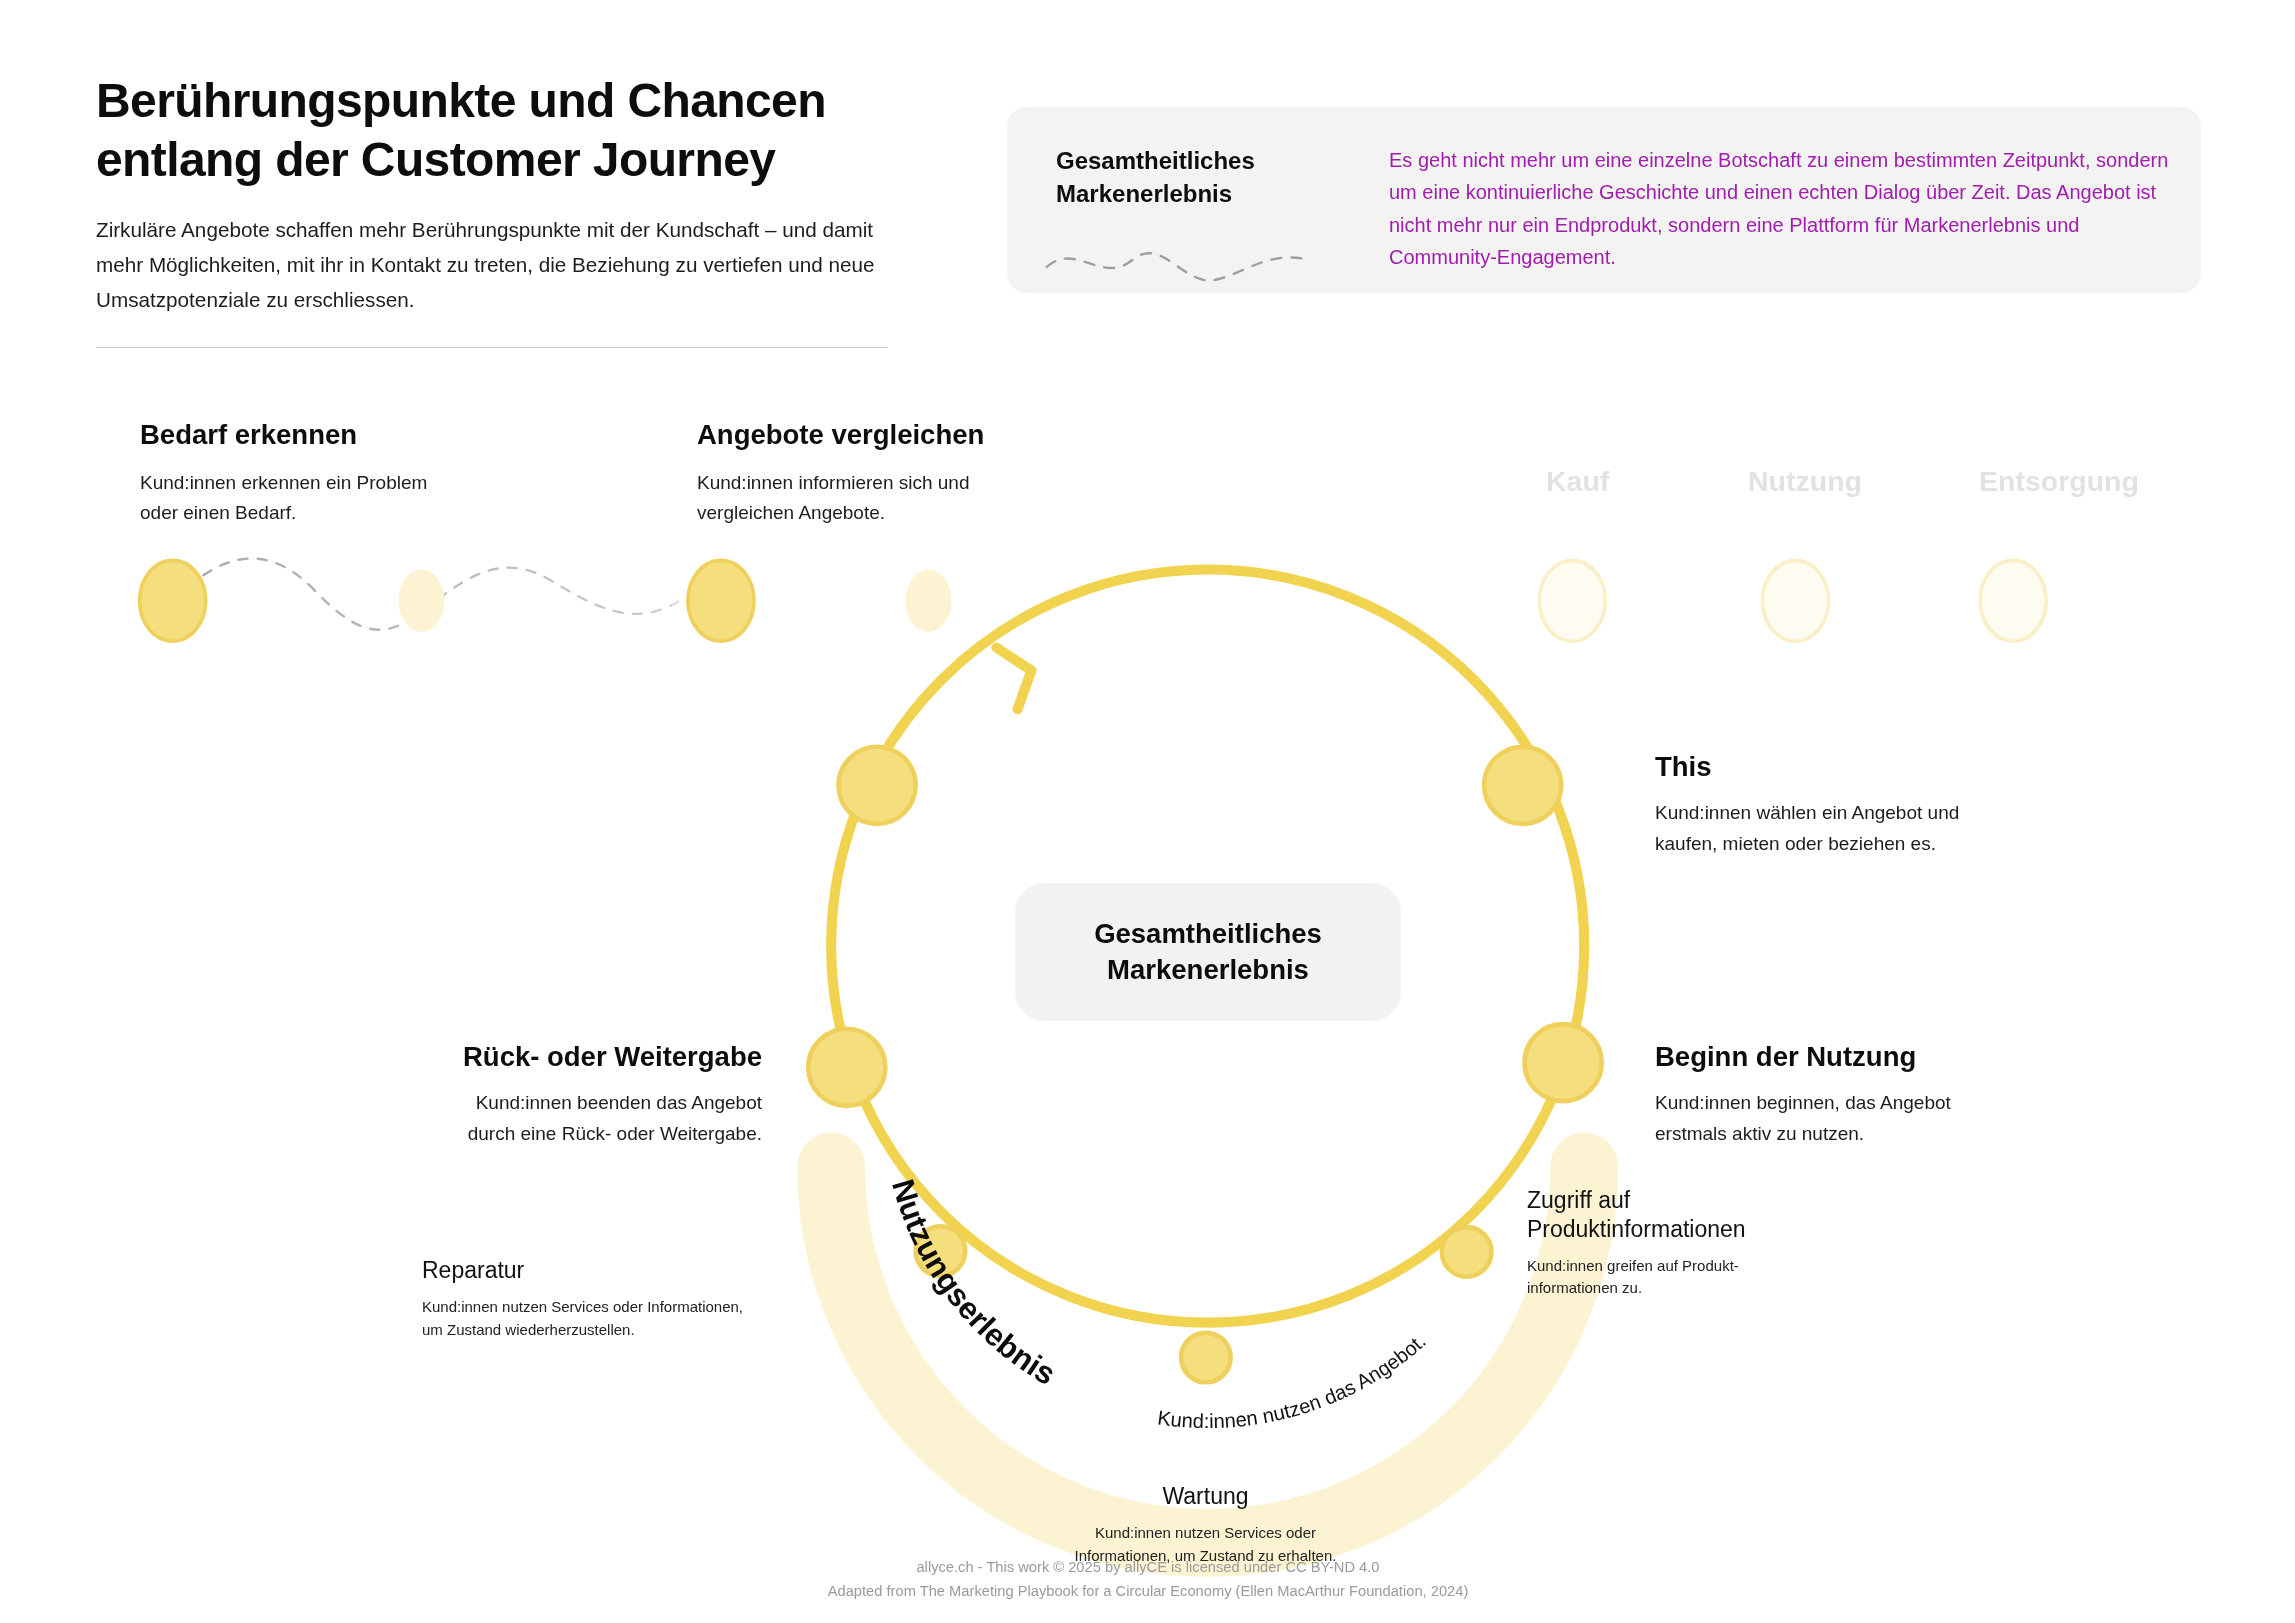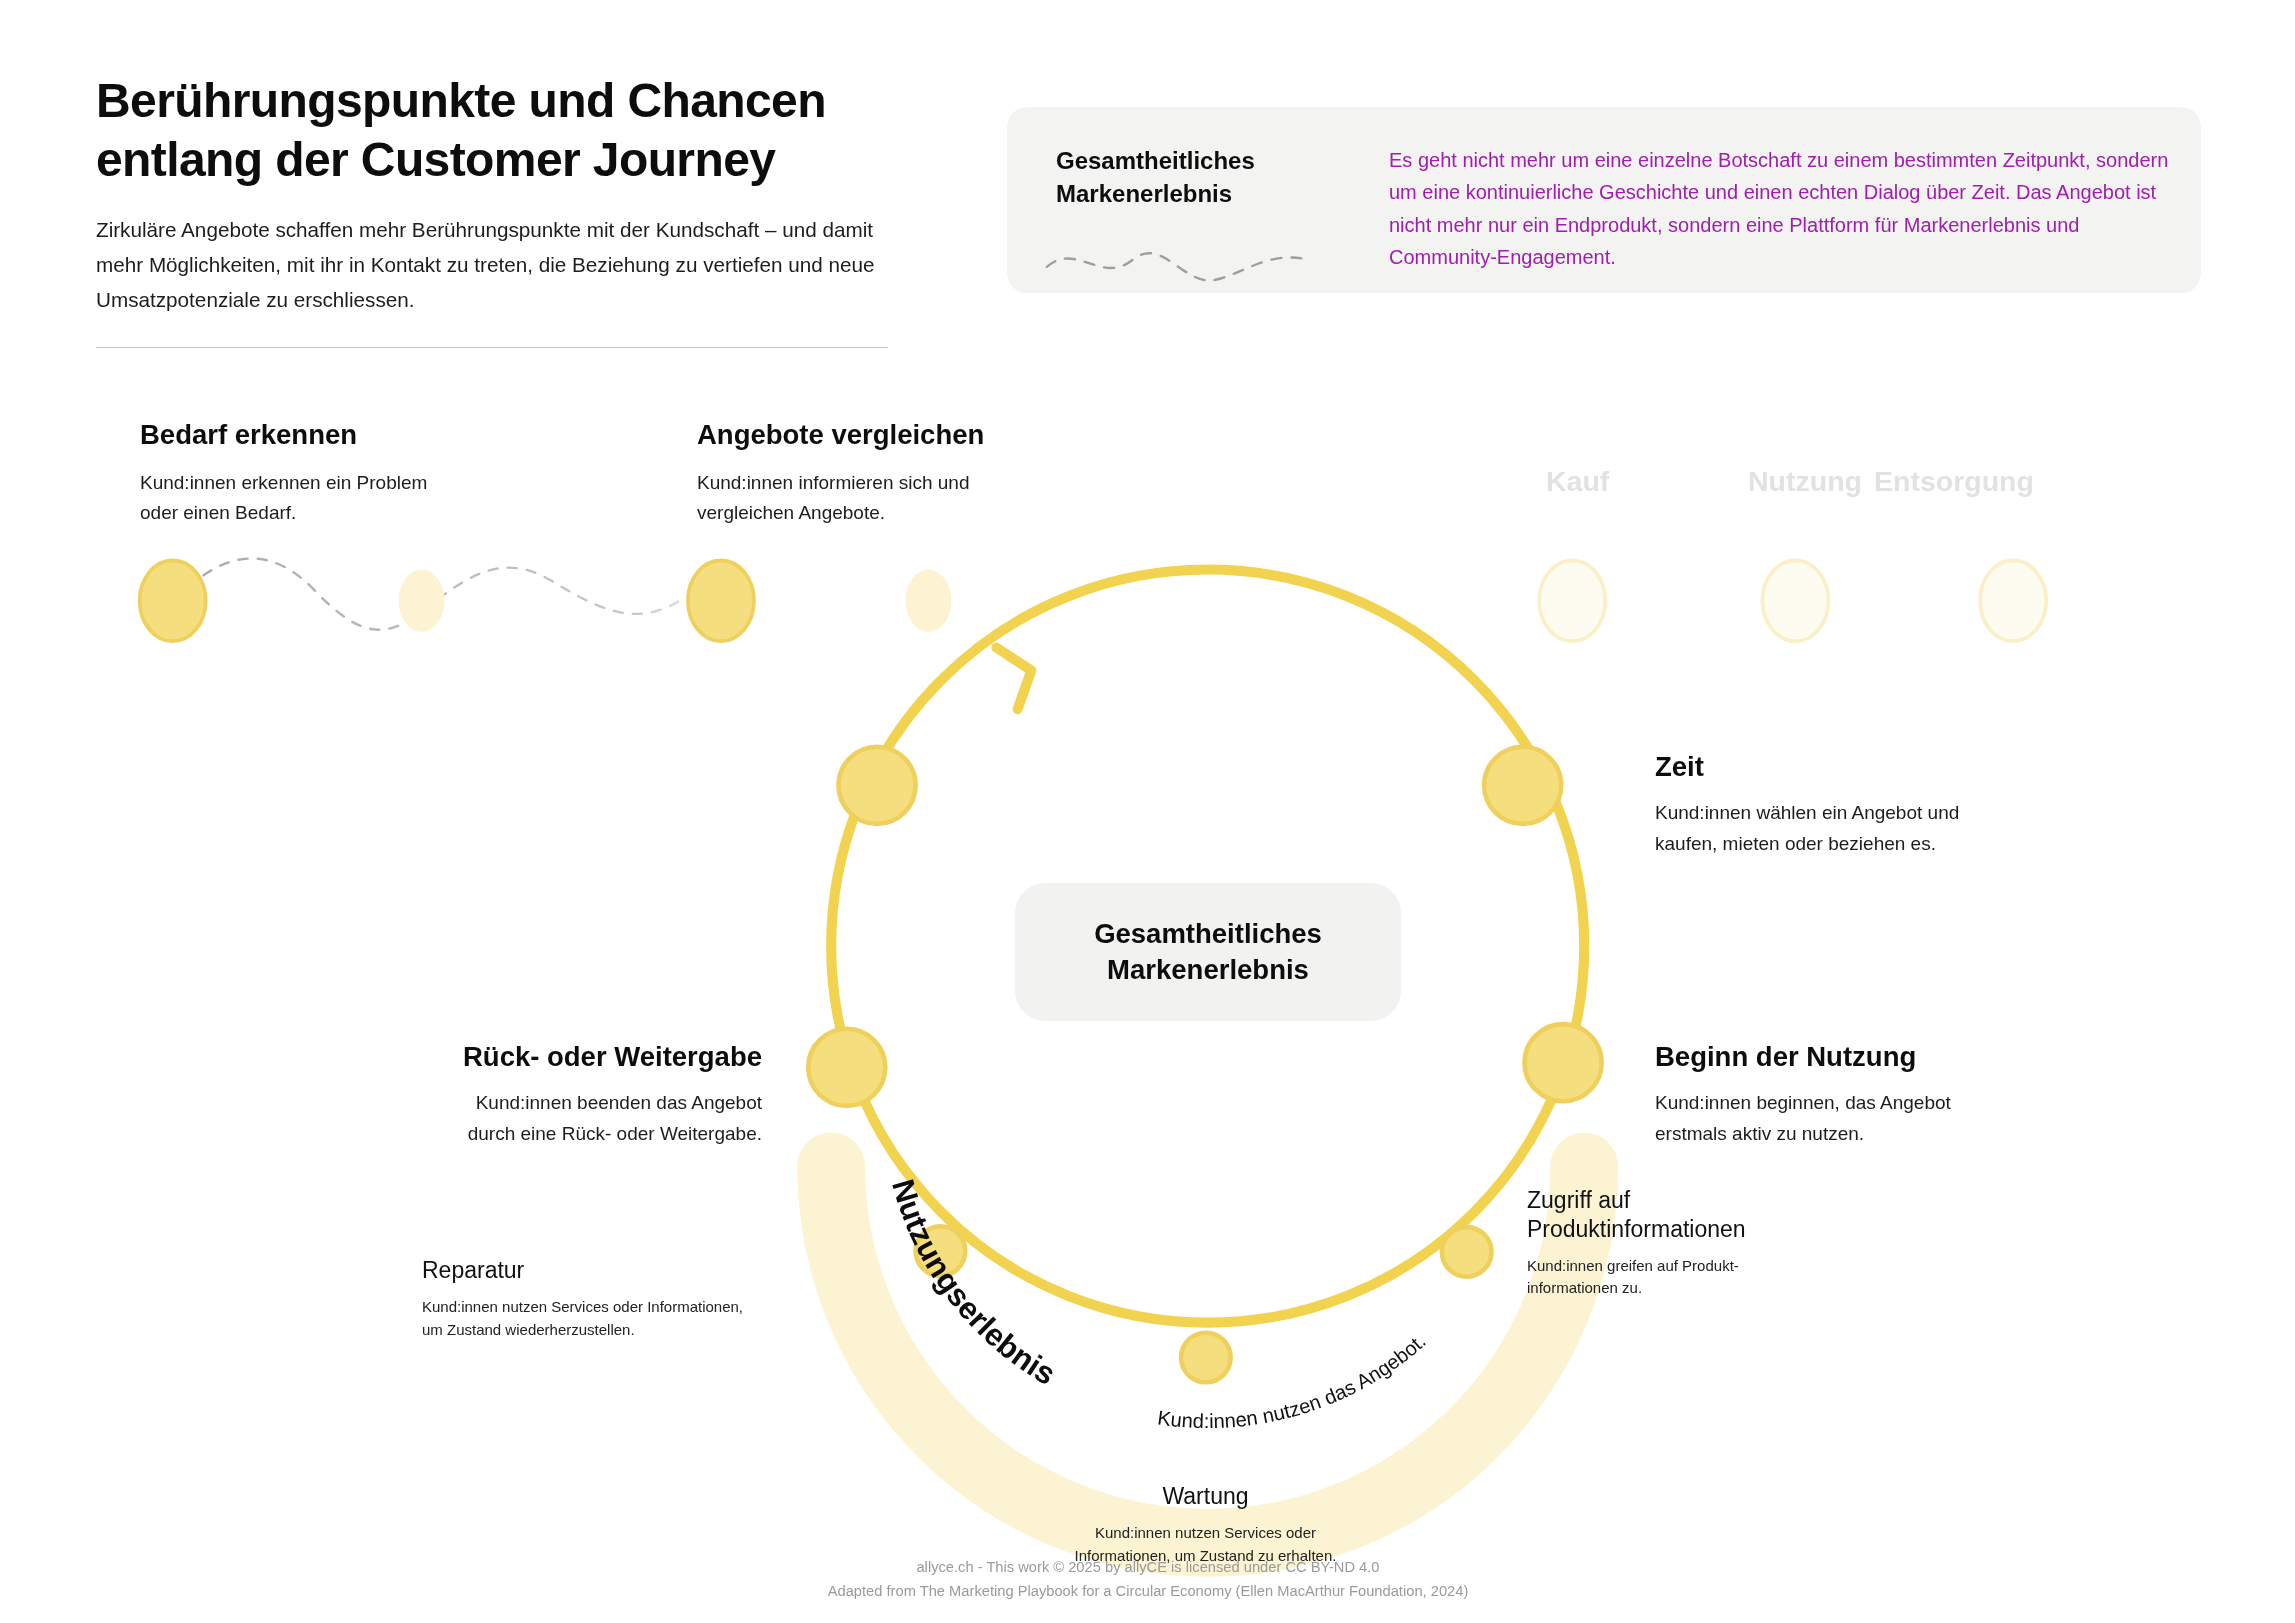--- a/index.html
+++ b/index.html
@@ -169,24 +169,24 @@
   <div class="lin-label" style="left:697px;top:418px;width:404px;">
     <div class="h">Angebote vergleichen</div>
     <div class="p">
       <span>Kund:innen informieren sich und</span><br>
       <span>vergleichen Angebote.</span>
     </div>
   </div>
 
   <div class="ghost-label" style="left:1546px;top:465px;">Kauf</div>
   <div class="ghost-label" style="left:1748px;top:465px;">Nutzung</div>
-  <div class="ghost-label" style="left:1874px;top:465px;">Entsorgung</div>
+  <div class="ghost-label" style="left:1979px;top:465px;">Entsorgung</div>
 
   <div class="c-label right" style="left:1655px;top:750px;width:432px;">
-    <div class="h">Zeit</div>
+    <div class="h">This</div>
     <div class="p">
       <span>Kund:innen wählen ein Angebot und</span><br>
       <span>kaufen, mieten oder beziehen es.</span>
     </div>
   </div>
 
   <div class="c-label right" style="left:1655px;top:1040px;width:432px;">
     <div class="h">Beginn der Nutzung</div>
     <div class="p">
       <span>Kund:innen beginnen, das Angebot</span><br>

